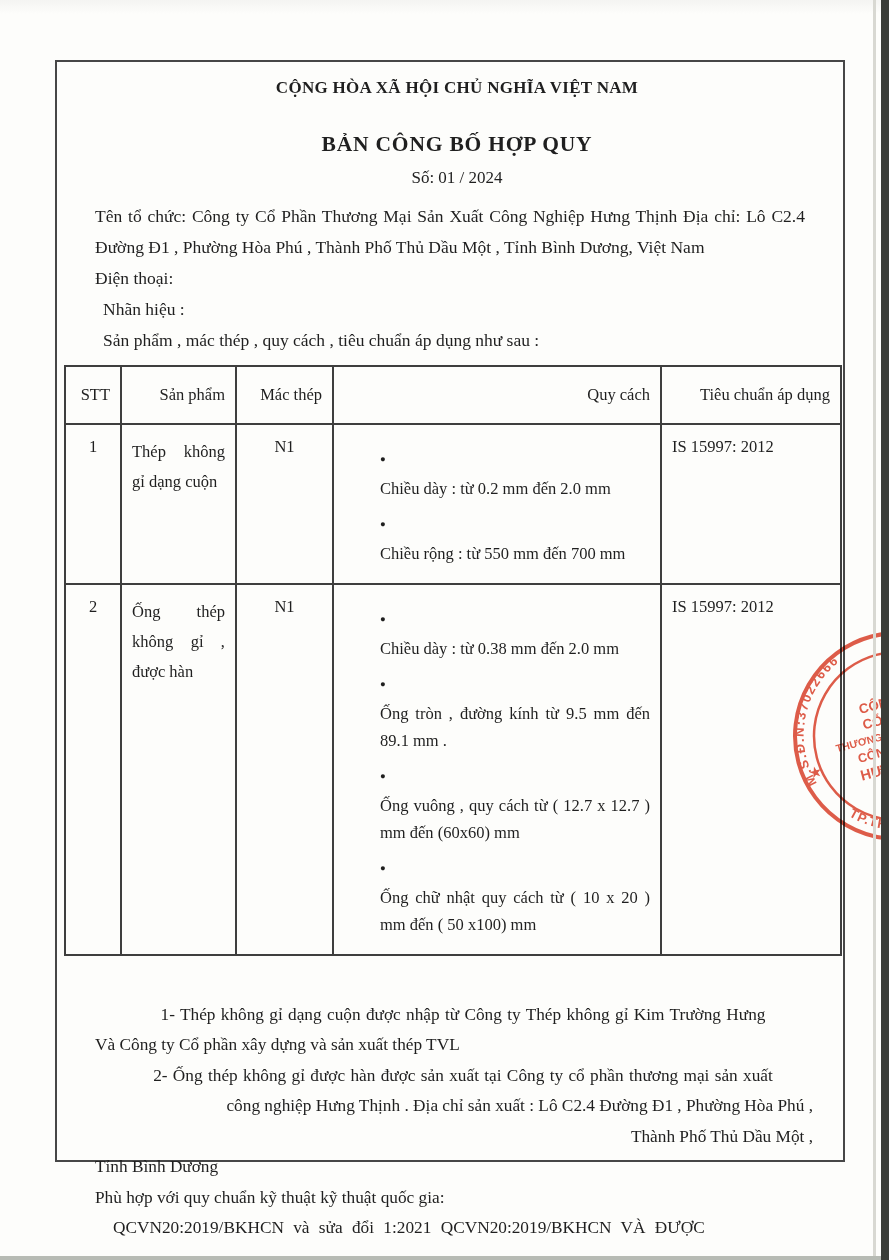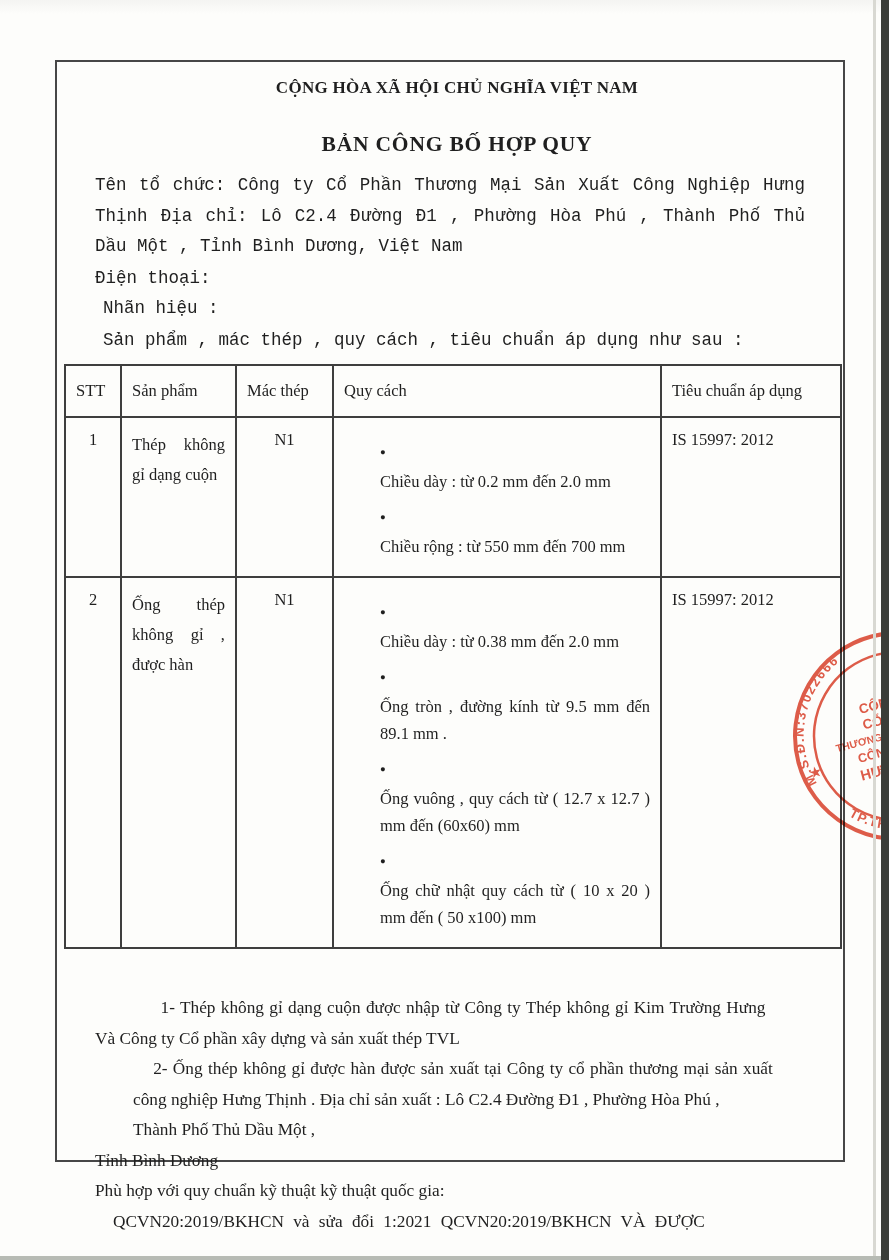--- a/index.html
+++ b/index.html
@@ -25,53 +25,53 @@
     padding:16px 24px 0 38px;
   }
 
   .center { text-align:center; }
   .vn-national { font-size:17px; font-weight:bold; letter-spacing:.3px; }
   .vn-motto-wrap { margin-top:4px; font-size:16.5px; font-weight:bold; }
   .vn-motto-u { display:inline-block; border-bottom:2.5px solid #242424; padding:0 2px 3px 10px; }
   .doc-title { margin-top:34px; font-size:21.5px; font-weight:bold; letter-spacing:.8px; }
   .doc-number { margin-top:11px; font-size:17px; }
 
-  .para { font-size:17.5px; line-height:30.5px;font-family:Liberation Mono, monospace; }
+  .para { font-size:17.5px; line-height:30.5px; }
   .org-block { margin-top:13px; text-align:justify; padding-right:14px; }
   .phone-line { margin-top:1px; }
   .indent8 { padding-left:8px; }
   .product-line { margin-top:3px; }
   .product-line b { font-size:18px; letter-spacing:.2px; }
   .intro-line { margin-top:1px; }
 
   table.products {
     margin-top:9px; margin-left:-31px;
     border-collapse:collapse; table-layout:fixed; width:776px;
     font-size:16.5px;
   }
   table.products th, table.products td { border:2px solid #3e3e3e; }
   table.products th {
-    font-weight:normal; text-align:left; height:52px;
-    vertical-align:middle; padding:4px 10px;
+    font-weight:normal; text-align:right; height:44px;
+    vertical-align:middle; padding:18px 10px;
   }
   th.c-stt, td.c-stt { text-align:center; }
   table.products td { vertical-align:top; padding:12px 10px 10px 10px; }
   td.c-product { line-height:30px; text-align:justify; padding-left:12px; padding-right:11px; }
   td.c-grade { text-align:center; }
   td.c-specs { padding:6px 20px 6px 0; }
   tr.row-1 td { height:92px; }
   tr.row-2 td { height:240px; }
   .spec { display:flex; margin:8px 0 6px 36px; line-height:27px;flex-direction:column; }
   .spec-bullet { flex:none; width:22px; text-align:left; }
   .spec-bullet::before { content:"●"; font-size:9.5px; position:relative; top:-2px; }
   .spec-text { flex:1; text-align:justify; }
 
   .notes { margin-top:44px; font-size:17.3px; line-height:30.5px; padding-right:6px; }
   .nl-indent { text-indent:18px;text-align:center; }
-  .nl-indent38 { text-indent:38px; }
+  .nl-indent38 { text-indent:38px;text-align:right; }
   .nl-wide { word-spacing:5px; text-indent:18px; }
   .nl-out { margin-left:-32px; word-spacing:1.5px; }
 
   .stamp {
     position:absolute; left:763px; top:601px; z-index:5;
     opacity:.92; mix-blend-mode:multiply;
   }
   .stamp text {
     font-family:"Liberation Sans", sans-serif; font-weight:bold;
   }
@@ -79,20 +79,21 @@
 </head>
 <body>
 
 <div class="page">
 
   <div class="frame">
 
     <div class="center vn-national">CỘNG HÒA XÃ HỘI CHỦ NGHĨA VIỆT NAM</div>
 
     <div class="center doc-title">BẢN CÔNG BỐ HỢP QUY</div>
+    <div class="center doc-number">Số: 01 / 2024</div>
 
     <div class="para org-block">Tên tổ chức: Công ty Cổ Phần Thương Mại Sản Xuất Công Nghiệp Hưng Thịnh Địa chỉ: Lô C2.4 Đường Đ1 , Phường Hòa Phú , Thành Phố Thủ Dầu Một , Tỉnh Bình Dương, Việt Nam</div>
     <div class="para phone-line">Điện thoại:</div>
 
     <div class="para indent8">Nhãn hiệu :</div>
     <div class="para intro-line indent8">Sản phẩm , mác thép , quy cách , tiêu chuẩn áp dụng như sau :</div>
 
     <table class="products">
       <colgroup>
         <col style="width:56px">

